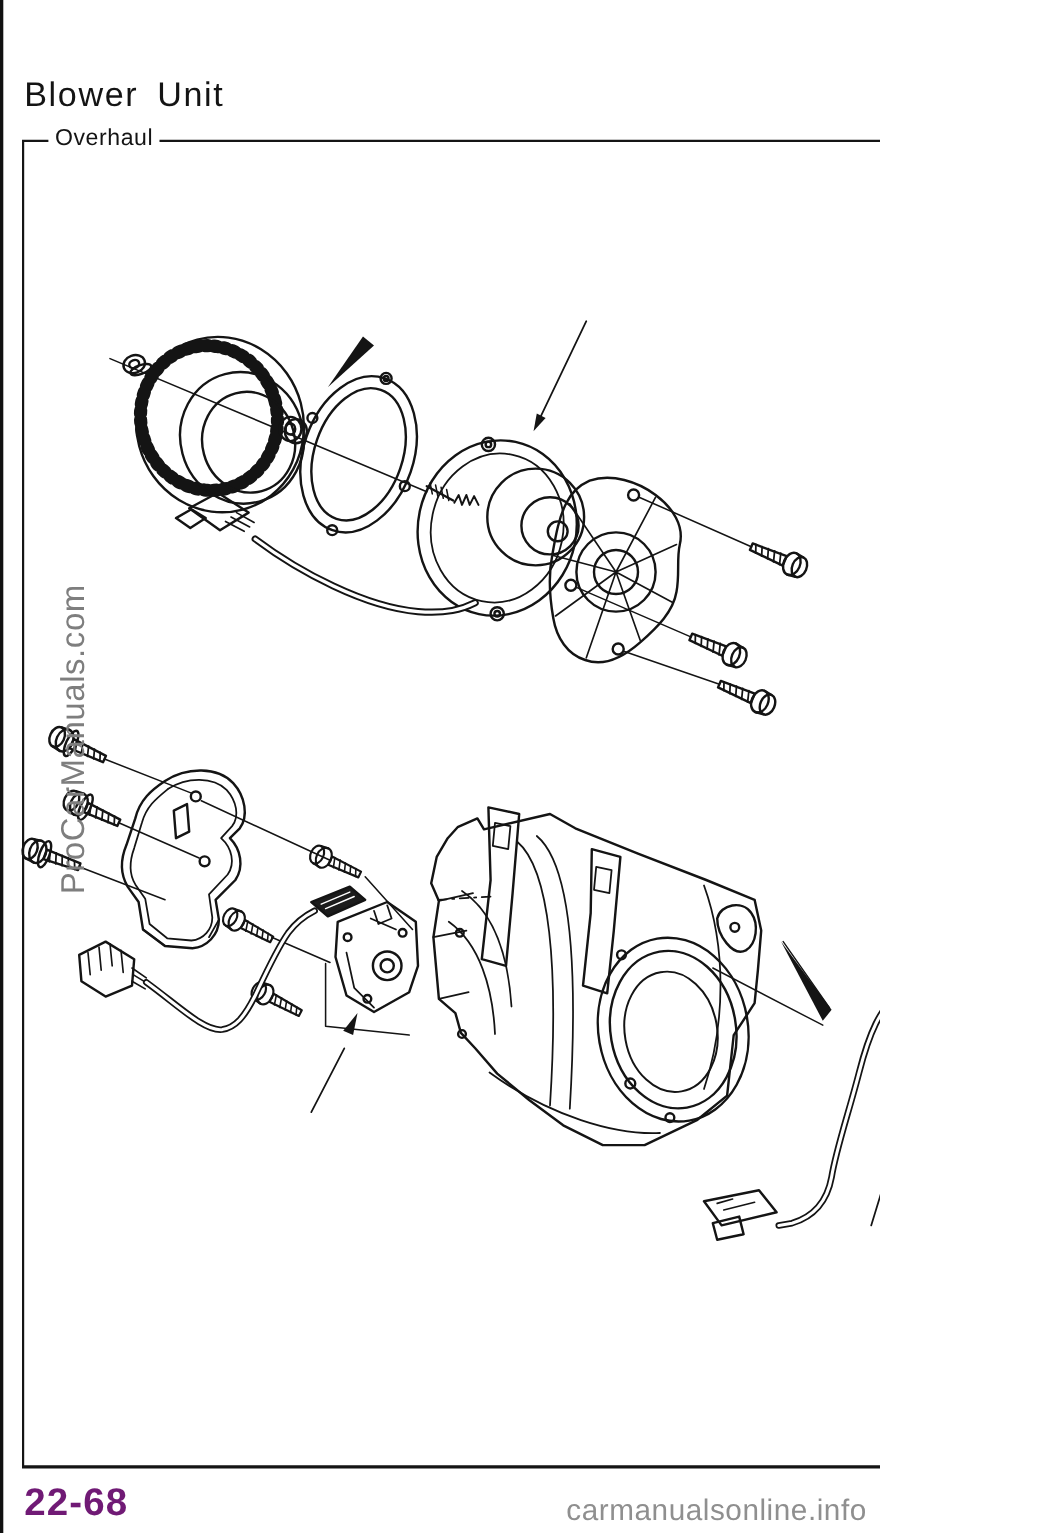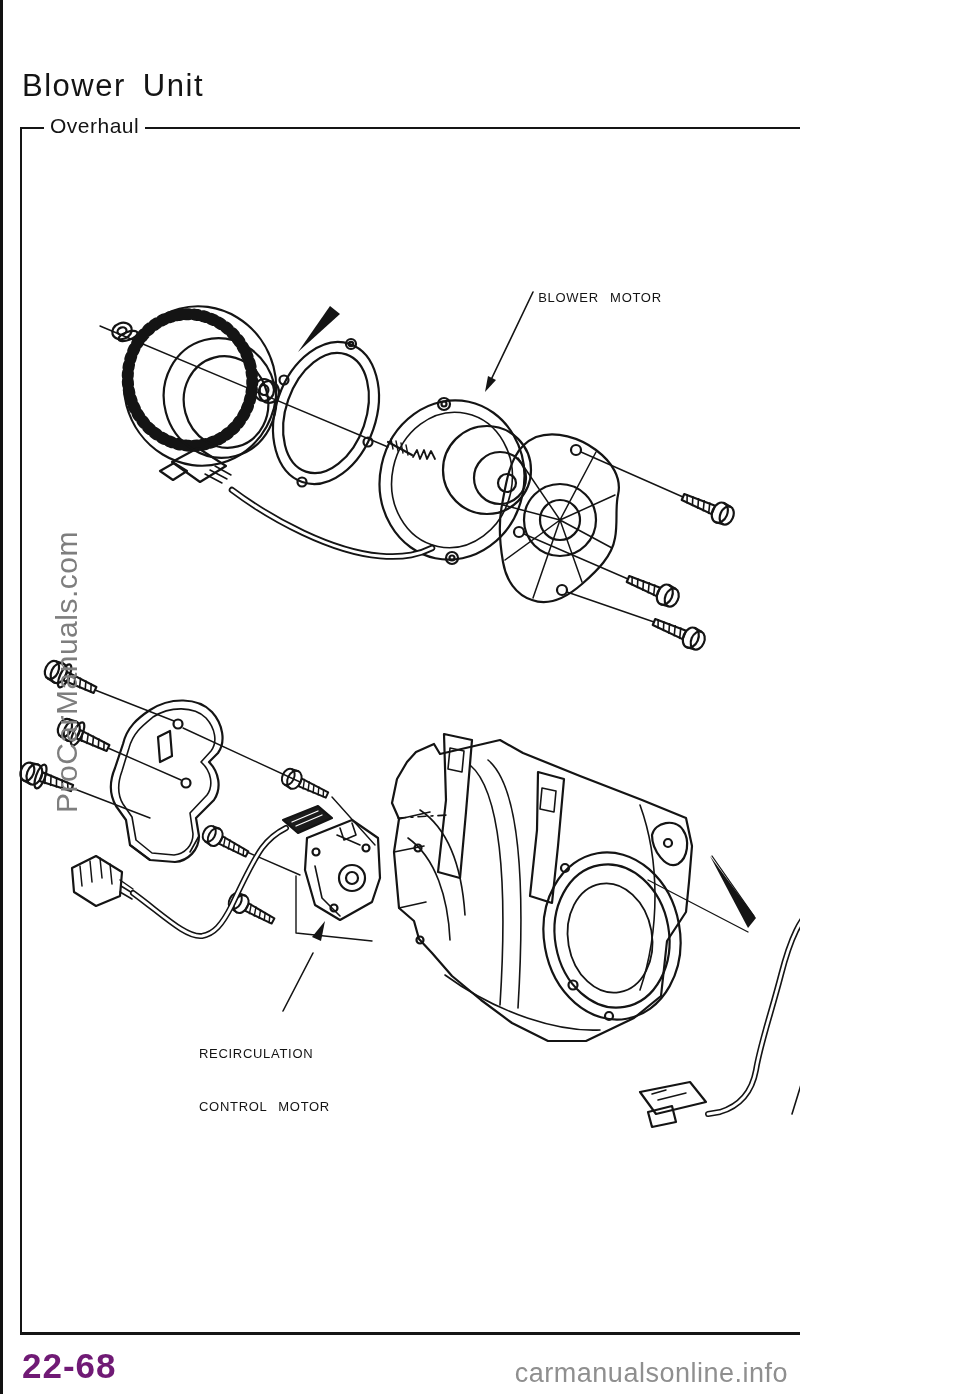--- a/index.html
+++ b/index.html
@@ -250,24 +250,17 @@
     <g stroke-width="1.6">
       <path d="M533,292 L489,384"></path>
       <path fill="#141414" stroke="none" d="M485,392 L496,380 L488,376 Z"></path>
       <path d="M283,1011 L313,953"></path>
       <path fill="#141414" stroke="none" d="M325,921 L321,941 L312,937 Z"></path>
       <path d="M792,1114 L831,987"></path>
       <path fill="#141414" stroke="none" d="M842,968 L840,989 L831,985 Z"></path>
     </g>
   </svg>
 
-  <div class="dlabel" id="lbl-blower">
-    <span>BLOWER MOTOR</span>
-  </div>
-  <div class="dlabel" id="lbl-recirc">
-    <div>RECIRCULATION</div>
-    <div>CONTROL MOTOR</div>
-  </div>
 
   <div class="page-number">22-68</div>
   <div class="watermark-left">ProCarManuals.com</div>
   <div class="watermark-footer">carmanualsonline.info</div>
 </div>
 
 </body></html>

